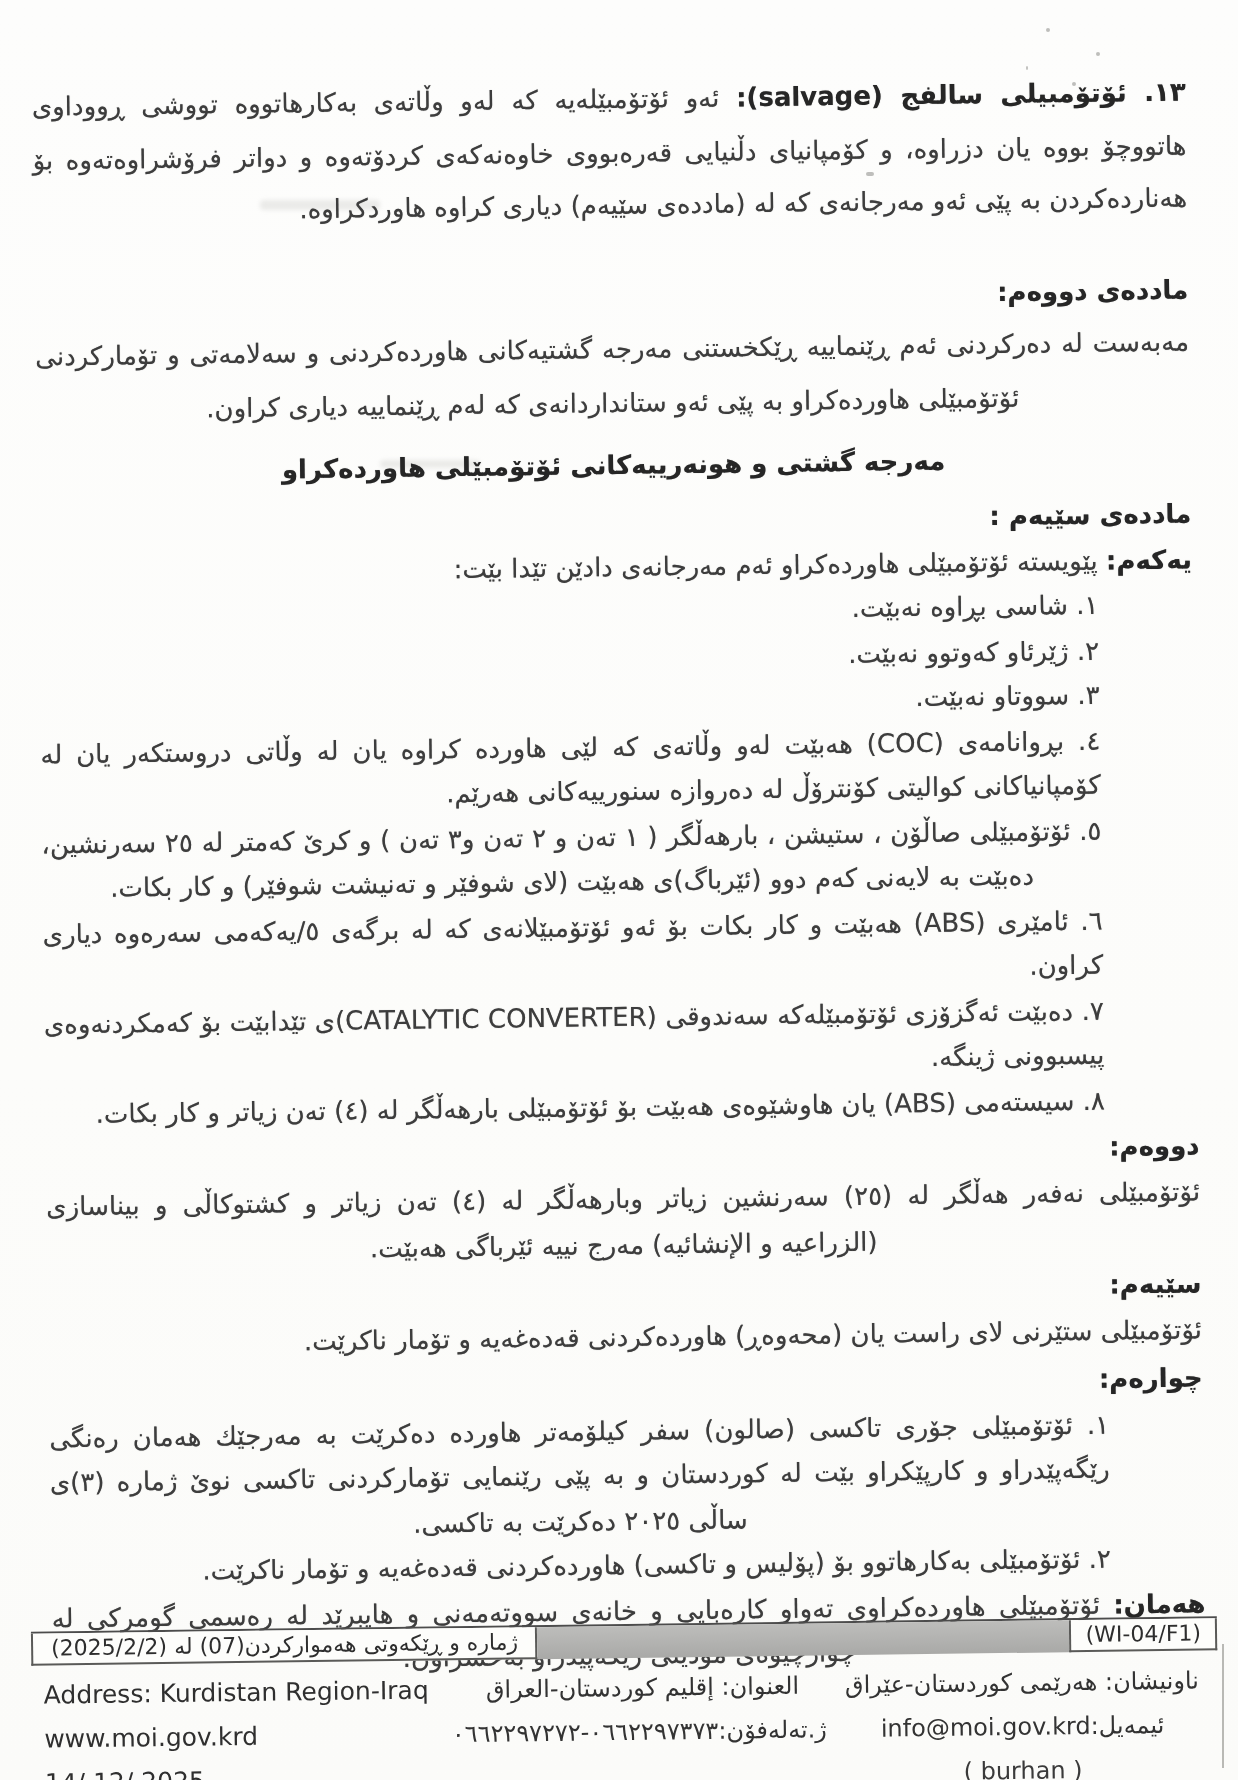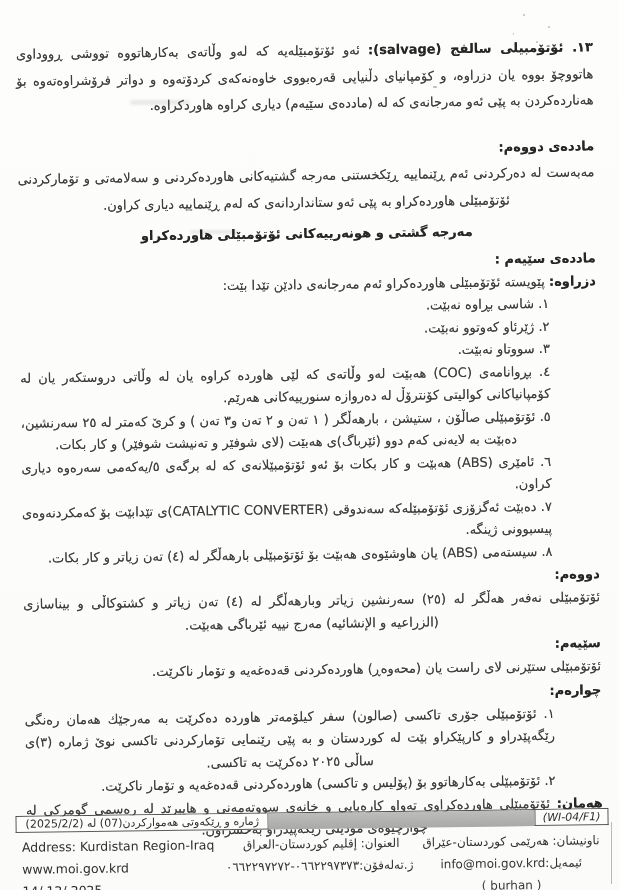--- a/index.html
+++ b/index.html
@@ -66,21 +66,21 @@
     direction: rtl;
     font-size: 11px; line-height: 15px;
     color: #2e2e2e;
     white-space: nowrap;
   }
   .rev-fill { flex: 1; background: linear-gradient(180deg, #bdbdbb, #a9a9a7); }
   .code-cell {
     background: #fdfdfb;
     border: 1px solid #5a5a58; border-top: none;
     padding: 0 7px; font-size: 11px; line-height: 15px;
-    color: #2e2e2e; white-space: nowrap; font-style: italic;
+    color: #2e2e2e; white-space: nowrap;
   }
   .cols { display: flex; margin-top: 4px; line-height: 22px; }
   .col-en { width: 36%; direction: ltr; text-align: left; padding-left: 6px; font-size: 12.5px; color: #2f2f2f; }
   .col-ar { width: 31%; direction: rtl; text-align: center; font-size: 12px; color: #333; }
   .col-ku { width: 33%; direction: rtl; text-align: center; font-size: 12px; color: #333; }
   .sig { direction: ltr; font-size: 12px; color: #3a3a3a; }
 
   
   .speck { position: absolute; background: #8a8a86; border-radius: 50%; opacity: .55; }
   .smudge { position: absolute; background: #c9c9c5; opacity: .35; border-radius: 2px; filter: blur(1px); }
@@ -105,21 +105,21 @@
     <p class="p13 last-right"><b>١٣. ئۆتۆمبیلی سالفج (salvage):</b><span> ئەو ئۆتۆمبێلەیە کە لەو وڵاتەی بەکارهاتووە تووشی ڕووداوی هاتووچۆ بووە یان دزراوە، و کۆمپانیای دڵنیایی قەرەبووی خاوەنەکەی کردۆتەوە و دواتر فرۆشراوەتەوە بۆ هەناردەکردن بە پێی ئەو مەرجانەی کە لە (ماددەی سێیەم) دیاری کراوە هاوردکراوە.</span></p>
 
     <div class="h-line">ماددەی دووەم:</div>
     <p class="a2-body last-center">مەبەست لە دەرکردنی ئەم ڕێنماییە ڕێکخستنی مەرجە گشتیەکانی هاوردەکردنی و سەلامەتی و تۆمارکردنی ئۆتۆمبێلی هاوردەکراو بە پێی ئەو ستانداردانەی کە لەم ڕێنماییە دیاری کراون.</p>
 
     <div class="center-h">مەرجە گشتی و هونەرییەکانی ئۆتۆمبێلی هاوردەکراو</div>
 
     <div class="sec">
       <div class="h-line">ماددەی سێیەم :</div>
 
-      <p class="inline-p last-right"><b>دزراوە:</b><span> پێویستە ئۆتۆمبێلی هاوردەکراو ئەم مەرجانەی دادێن تێدا بێت:</span></p>
+      <p class="inline-p last-right"><b>یەکەم:</b><span> پێویستە ئۆتۆمبێلی هاوردەکراو ئەم مەرجانەی دادێن تێدا بێت:</span></p>
 
       <div class="list">
         <div class="item">١. شاسی بڕاوە نەبێت.</div>
         <div class="item">٢. ژێرئاو کەوتوو نەبێت.</div>
         <div class="item">٣. سووتاو نەبێت.</div>
         <div class="item">٤. بڕوانامەی (COC) هەبێت لەو وڵاتەی کە لێی هاوردە کراوە یان لە وڵاتی دروستکەر یان لە کۆمپانیاکانی کوالیتی کۆنترۆڵ لە دەروازە سنورییەکانی هەرێم.</div>
         <div class="item lc">٥. ئۆتۆمبێلی صاڵۆن ، ستیشن ، بارهەڵگر ( ١ تەن و ٢ تەن و٣ تەن ) و کرێ کەمتر لە ٢٥ سەرنشین، دەبێت بە لایەنی کەم دوو (ئێرباگ)ی هەبێت (لای شوفێر و تەنیشت شوفێر) و کار بکات.</div>
         <div class="item">٦. ئامێری (ABS) هەبێت و کار بکات بۆ ئەو ئۆتۆمبێلانەی کە لە برگەی ٥/یەکەمی سەرەوە دیاری کراون.</div>
         <div class="item">٧. دەبێت ئەگزۆزی ئۆتۆمبێلەکە سەندوقی (CATALYTIC CONVERTER)ی تێدابێت بۆ کەمکردنەوەی پیسبوونی ژینگە.</div>
         <div class="item">٨. سیستەمی (ABS) یان هاوشێوەی هەبێت بۆ ئۆتۆمبێلی بارهەڵگر لە (٤) تەن زیاتر و کار بکات.</div>

